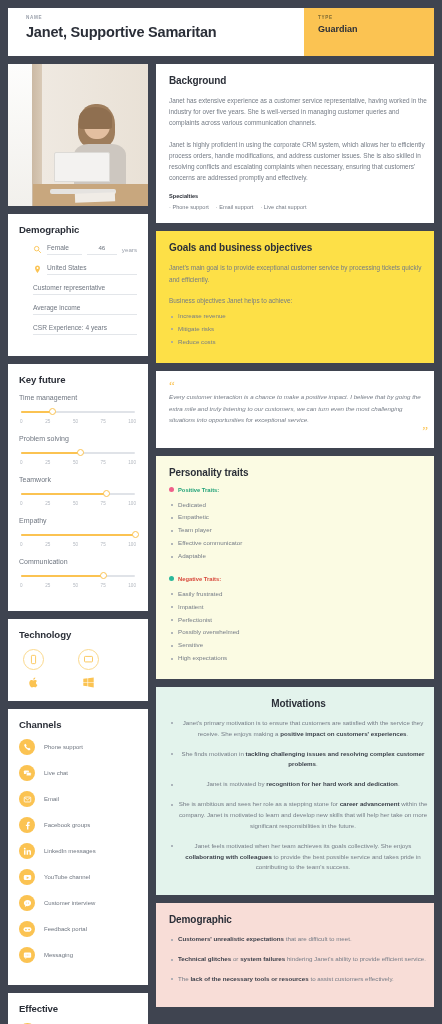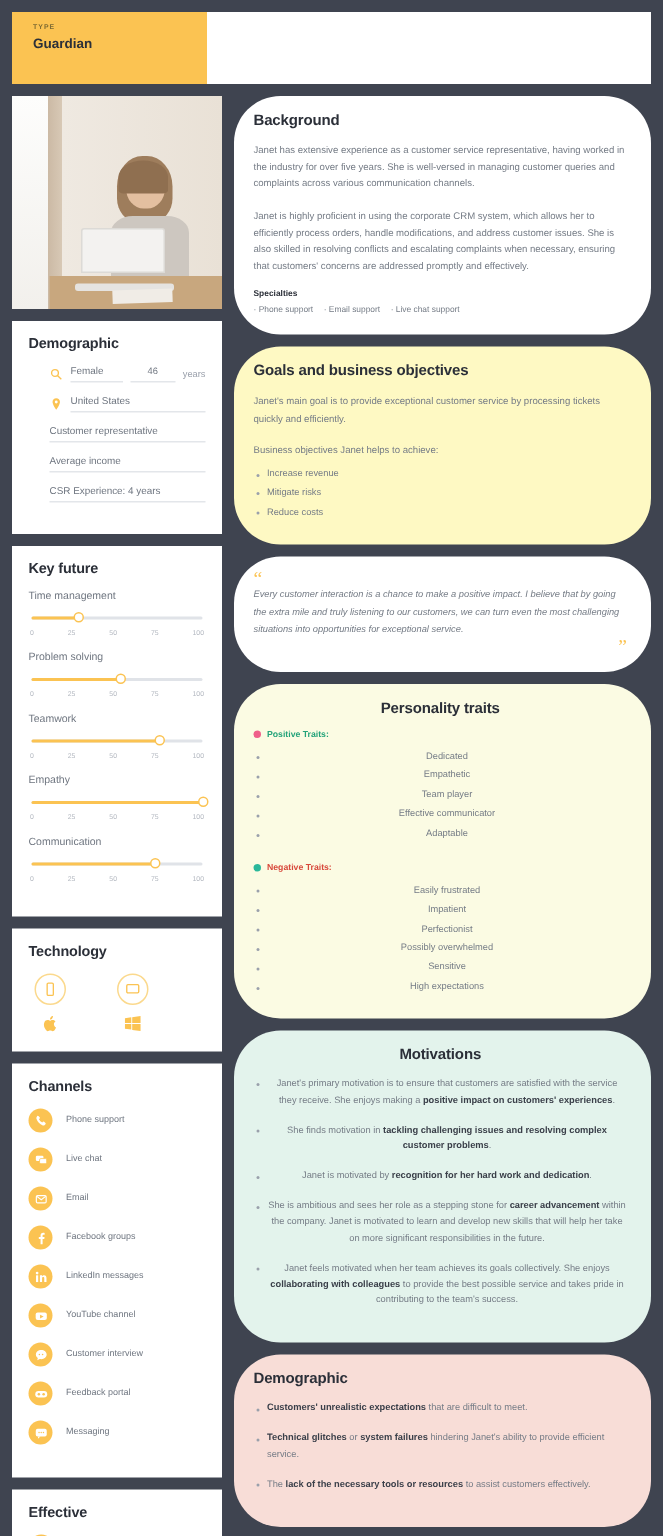--- a/index.html
+++ b/index.html
@@ -191,21 +191,21 @@
   .tech-os { color:#fbc352; display:flex; justify-content:center; }
   .tech-os svg { width:13px; height:13px; }
 
   .browser-ic {
     width:17px; height:17px; border-radius:50%;
     background:#fbc352; color:#fff;
     display:flex; align-items:center; justify-content:center;
   }
 
   
-  .rcard { padding: 11px 16px 13px 13px; margin-bottom:8px; background:#fff;border-radius:31px; }
+  .rcard { padding: 11px 6px 13px 13px; margin-bottom:8px; background:#fff; }
   .rcard h2 {
     font-size:10px; font-weight:700; color:#2b2f38; margin-bottom:9px;
     letter-spacing:-0.1px;
   }
   .rcard p {
     font-size:6.4px; line-height:1.75; color:#757c86; margin-bottom:10px;
   }
   .rcard p:last-child { margin-bottom:0; }
   .sub-label { font-size:5.6px; font-weight:700; color:#2b2f38; margin:8px 0 5px; }
   .inline-list { font-size:5.6px; color:#757c86; }
@@ -217,23 +217,23 @@
     margin-bottom:2px;
   }
   .bullets li::before {
     content:""; position:absolute; left:-7px; top:4.5px;
     width:2px; height:2px; background:#9aa0ab; border-radius:50%;
   }
   .bullets.spaced li { margin-bottom:9px; }
   .bullets b { color:#3a3f49; font-weight:700; }
 
   
-  .card-goals   { background:#fef9c3; }
+  .card-goals   { background:#fde047; }
   .card-quote   { background:#ffffff; }
-  .card-person  { background:#fbfbe3;text-align:center; }
+  .card-person  { background:#fbfbe3; }
   .card-motiv   { background:#e3f3ec;text-align:center; }
   .card-frustr  { background:#f8ddd7; }
 
   .quote-mark-open  { font-size:13px; color:#fbc352; line-height:0.6; font-family:"Liberation Serif",serif; }
   .quote-mark-close { font-size:13px; color:#fbc352; line-height:0.6; text-align:right; font-family:"Liberation Serif",serif; }
   .quote-text {
     font-size:6.2px; line-height:1.8; color:#757c86; font-style:italic;
     margin: 2px 0 2px 0;
   }
 
@@ -245,20 +245,24 @@
   .dot-neg { background:#2ab89a; }
   .traits-block { margin-bottom:14px; }
   .traits-block:last-child { margin-bottom:0; }
 </style>
 </head>
 <body>
 
 <div class="page">
 
   <div class="header">
+    <div class="header-name">
+      <div class="micro-label">NAME</div>
+      <div class="header-title">Janet, Supportive Samaritan</div>
+    </div>
     <div class="header-type">
       <div class="micro-label">TYPE</div>
       <div class="header-type-value">Guardian</div>
     </div>
   </div>
 
   <div class="body">
 
     <div class="col-left">
 

